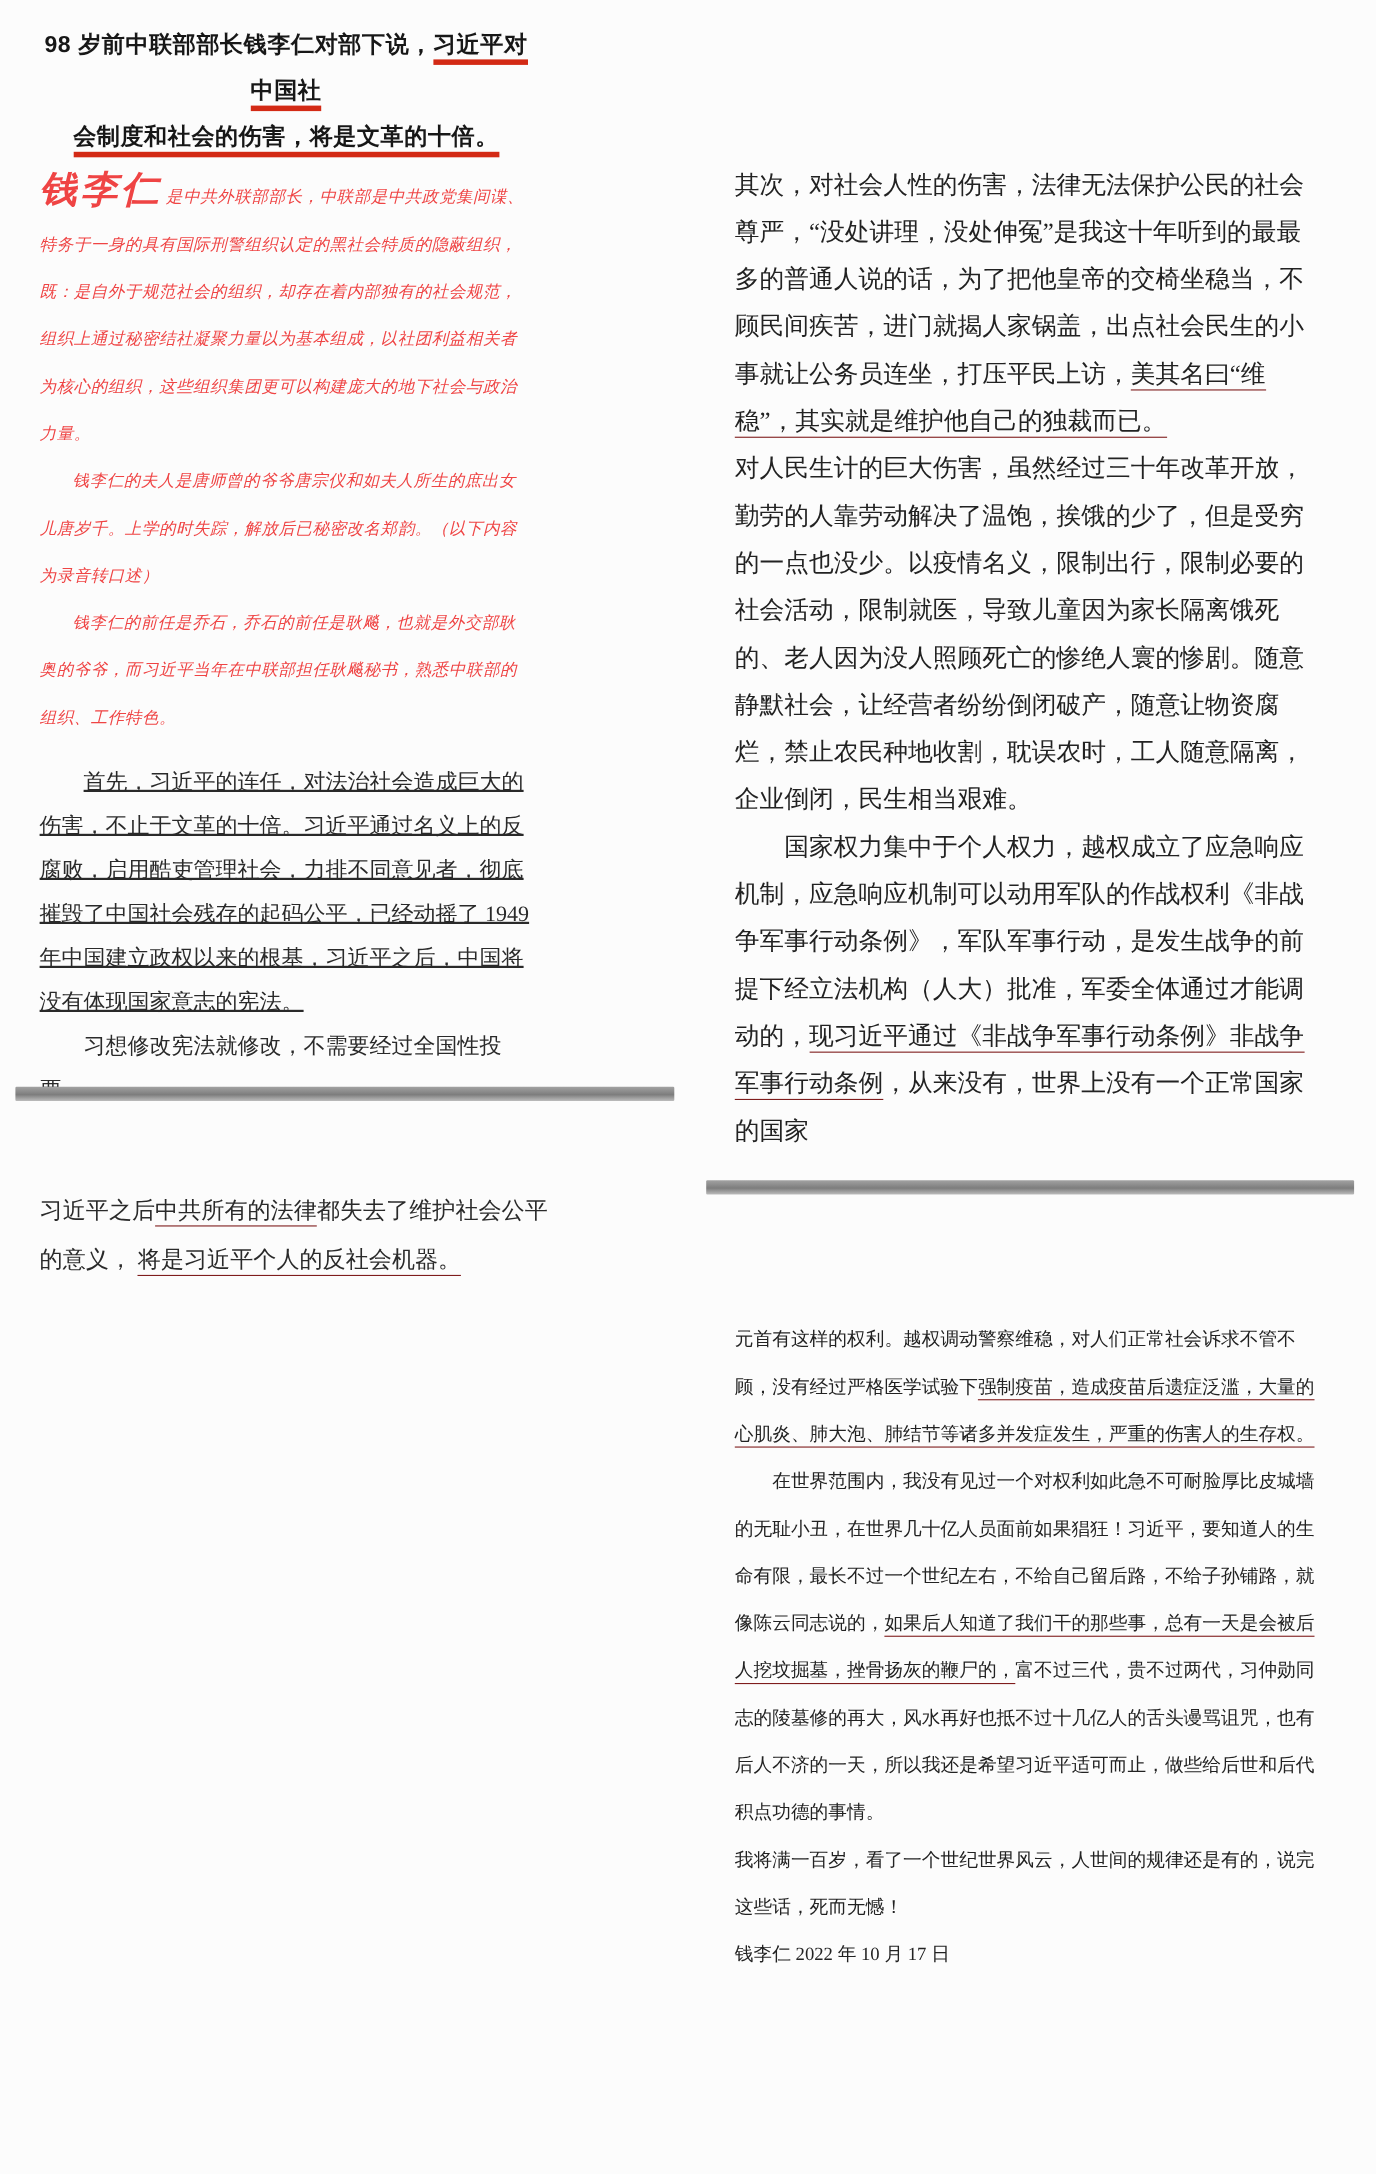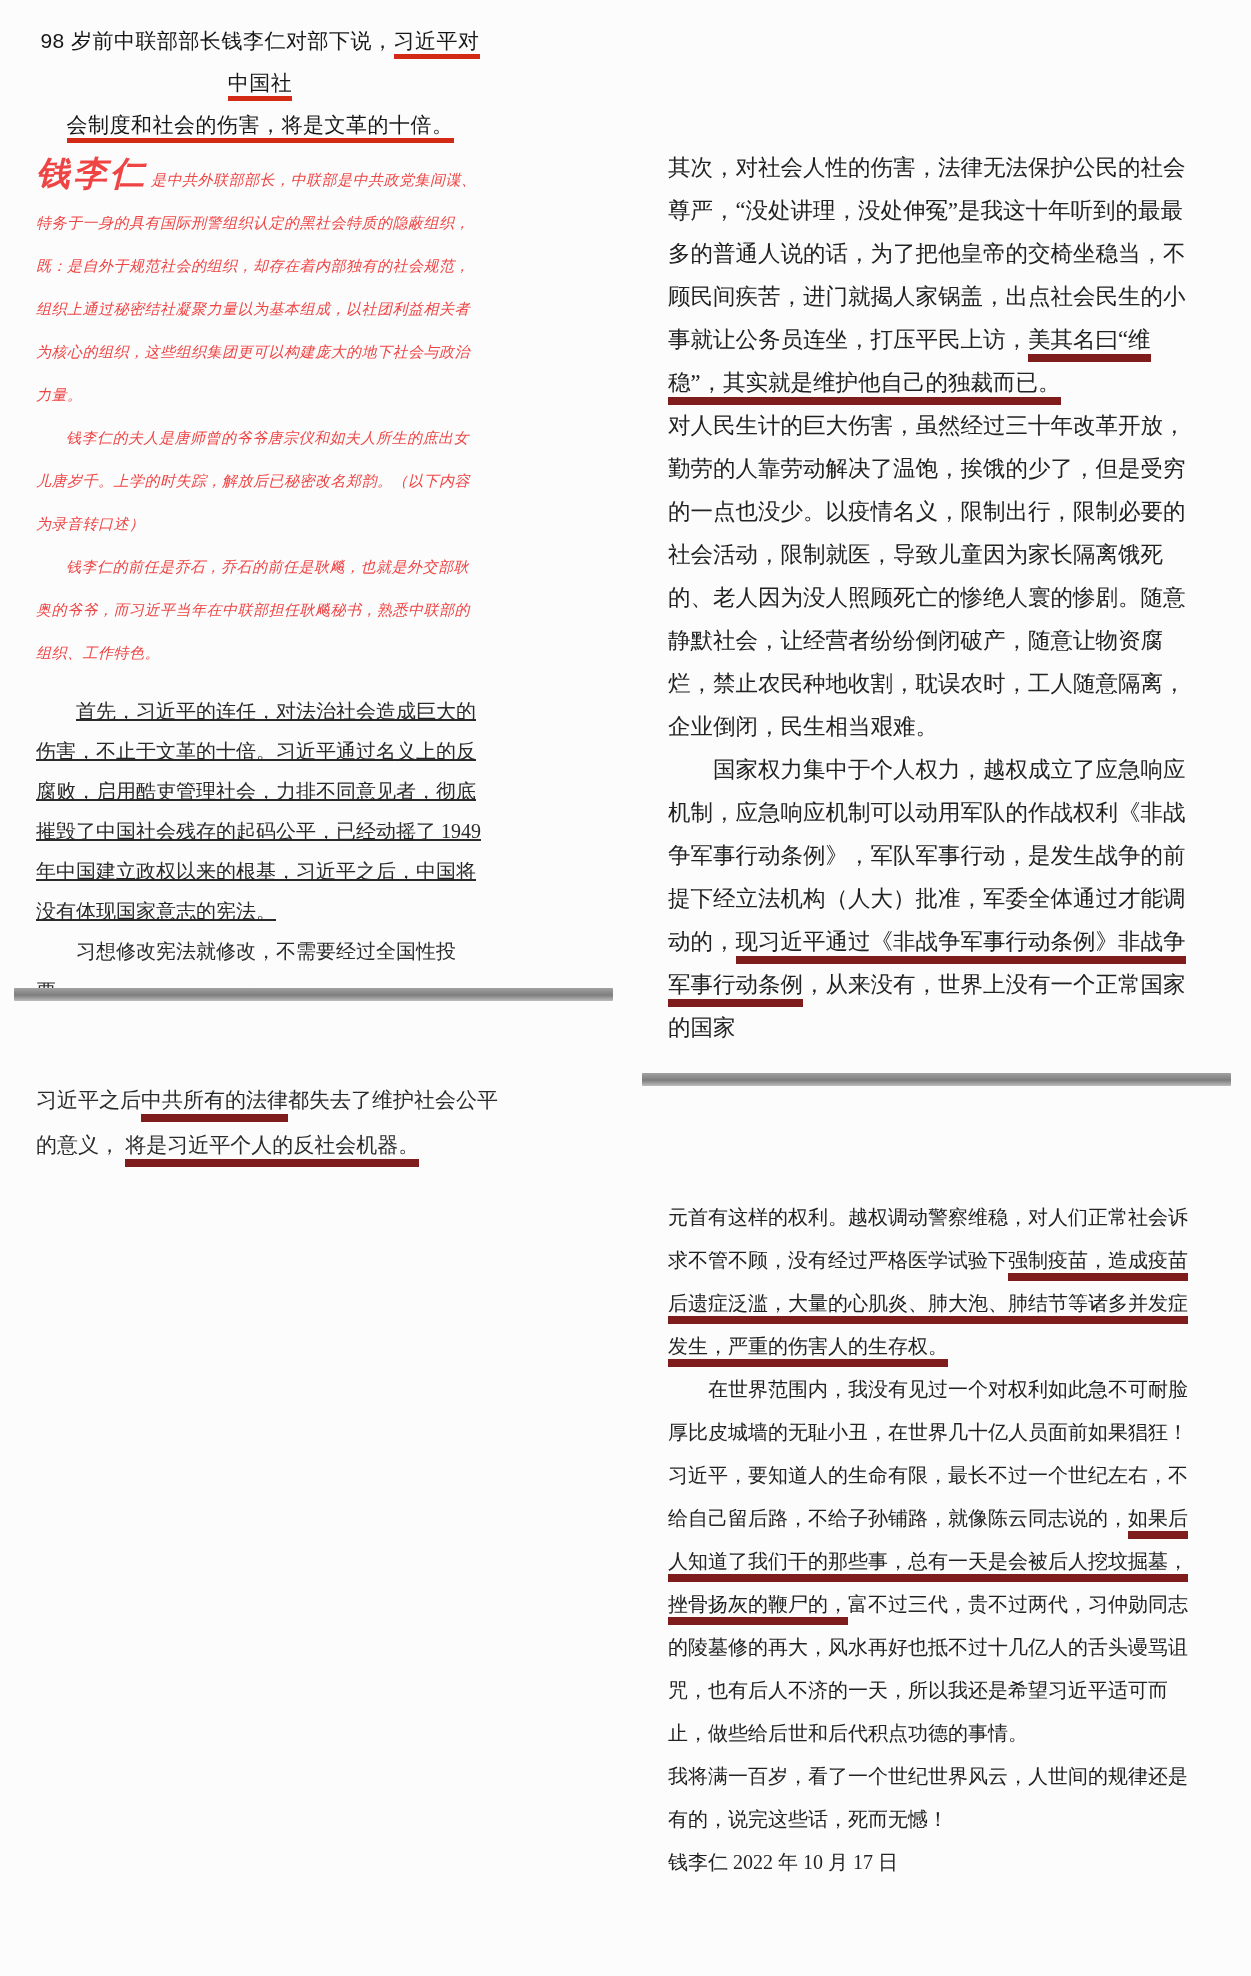--- a/index.html
+++ b/index.html
@@ -10,27 +10,27 @@
     color:#262626;
   }
   .page{
     position:relative;width:1251px;height:1976px;overflow:hidden;
     background:#fcfcfc;
   }
   
   .col-left{position:absolute;left:36px;top:20px;width:448px;}
   .title{
     font-family:"Liberation Sans","DejaVu Sans",sans-serif;
-    font-weight:normal;font-size:21px;line-height:42px;
+    font-weight:bold;font-size:21px;line-height:42px;
     text-align:center;margin:0 0 6px 0;color:#171717;letter-spacing:0.5px;
   }
   .t-line{display:block;}
   
   .rl{
-    border-bottom:8px solid #7f1d1d;
+    border-bottom:1px solid #7f1d1d;
     padding-bottom:2px;
     box-decoration-break:clone;-webkit-box-decoration-break:clone;
   }
   .rl-title{border-bottom-width:5px;border-bottom-color:#d32a15;}
   .kai{
     font-style:italic;
     font-size:15px;line-height:43px;margin:0;color:#ef4444;letter-spacing:0.5px;
   }
   .lead-name{
     font-size:34px;font-weight:bold;letter-spacing:3px;padding-right:4px;
@@ -50,21 +50,21 @@
   .divider-left{left:14px;top:988px;width:599px;}
   .divider-right{left:642px;top:1073px;width:589px;}
   
   .col-right{
     position:absolute;left:668px;top:146px;width:530px;
     font-size:22.5px;line-height:43px;color:#222222;
   }
   .col-right p,.col-right2 p{margin:0;}
   .col-right2{
     position:absolute;left:668px;top:1196px;width:530px;
-    font-size:20px;line-height:43px;color:#222222;
+    font-size:17px;line-height:43px;color:#222222;
   }
   .p-last{margin-top:38px;}
   .signature{text-align:left;padding-right:62px;}
 </style>
 </head>
 <body>
 
 <div class="page">
 
   <section class="col-left">

